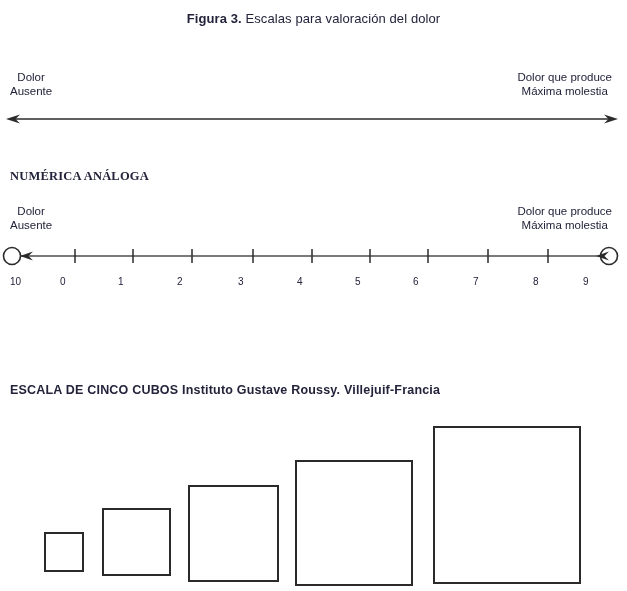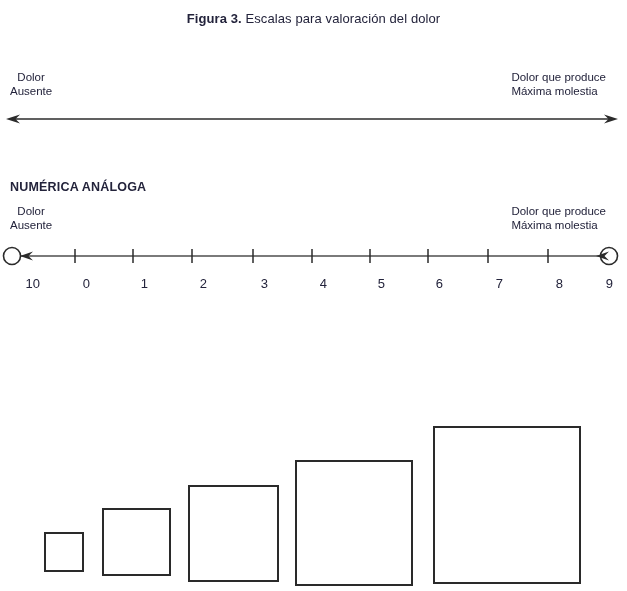--- a/index.html
+++ b/index.html
@@ -32,31 +32,31 @@
     font-size: 12.5px;
     font-weight: bold;
     letter-spacing: 0.2px;
   }
   .endpoint-label {
     position: absolute;
     font-size: 11.5px;
     line-height: 14px;
   }
   .endpoint-label.left { left: 10px; text-align: center; }
-  .endpoint-label.right { right: 21px; text-align: left; }
+  .endpoint-label.right { right: 15px; text-align: center; }
   .scale-svg {
     position: absolute;
     left: 0;
     display: block;
   }
   .tick-label {
     position: absolute;
     width: 30px;
-    text-align: right;
-    font-size: 13px;
+    text-align: left;
+    font-size: 10px;
   }
   .graduation-note {
     position: absolute;
     left: 10px;
     top: 311px;
     font-size: 10.8px;
     font-style: italic;
   }
   .cube {
     position: absolute;
@@ -83,21 +83,21 @@
     <div>Dolor que produce</div>
     <div>Máxima molestia</div>
   </div>
 
   <svg class="scale-svg" style="top:108px;" width="627" height="22" viewBox="0 0 627 22">
     <line x1="14" y1="11" x2="610" y2="11" stroke="#2b2b2b" stroke-width="1.6"></line>
     <polygon points="6,11 20,6.5 15.5,11 20,15.5" fill="#2b2b2b"></polygon>
     <polygon points="618,11 604,6.5 608.5,11 604,15.5" fill="#2b2b2b"></polygon>
   </svg>
 
-  <div class="section-heading" style="top:180px;">NUMÉRICA ANÁLOGA</div>
+  <div class="section-heading" style="top:169px;font-family:Liberation Serif, serif;">NUMÉRICA ANÁLOGA</div>
 
   <div class="endpoint-label left" style="top:204px;">
     <div>Dolor</div>
     <div>Ausente</div>
   </div>
   <div class="endpoint-label right" style="top:204px;">
     <div>Dolor que produce</div>
     <div>Máxima molestia</div>
   </div>
 
@@ -128,20 +128,21 @@
   <span class="tick-label" style="top:276px; left:177px;">2</span>
   <span class="tick-label" style="top:276px; left:238px;">3</span>
   <span class="tick-label" style="top:276px; left:297px;">4</span>
   <span class="tick-label" style="top:276px; left:355px;">5</span>
   <span class="tick-label" style="top:276px; left:413px;">6</span>
   <span class="tick-label" style="top:276px; left:473px;">7</span>
   <span class="tick-label" style="top:276px; left:533px;">8</span>
   <span class="tick-label" style="top:276px; left:583px;">9</span>
 
 
+  <div class="section-heading" style="top:383px;">ESCALA DE CINCO CUBOS Instituto Gustave Roussy. Villejuif-Francia</div>
 
   <div class="cube" style="left:44px;  top:532px; width:40px;  height:40px;"></div>
   <div class="cube" style="left:102px; top:508px; width:69px;  height:68px;"></div>
   <div class="cube" style="left:188px; top:485px; width:91px;  height:97px;"></div>
   <div class="cube" style="left:295px; top:460px; width:118px; height:126px;"></div>
   <div class="cube" style="left:433px; top:426px; width:148px; height:158px;"></div>
 
 </div>
 
 </body></html>

